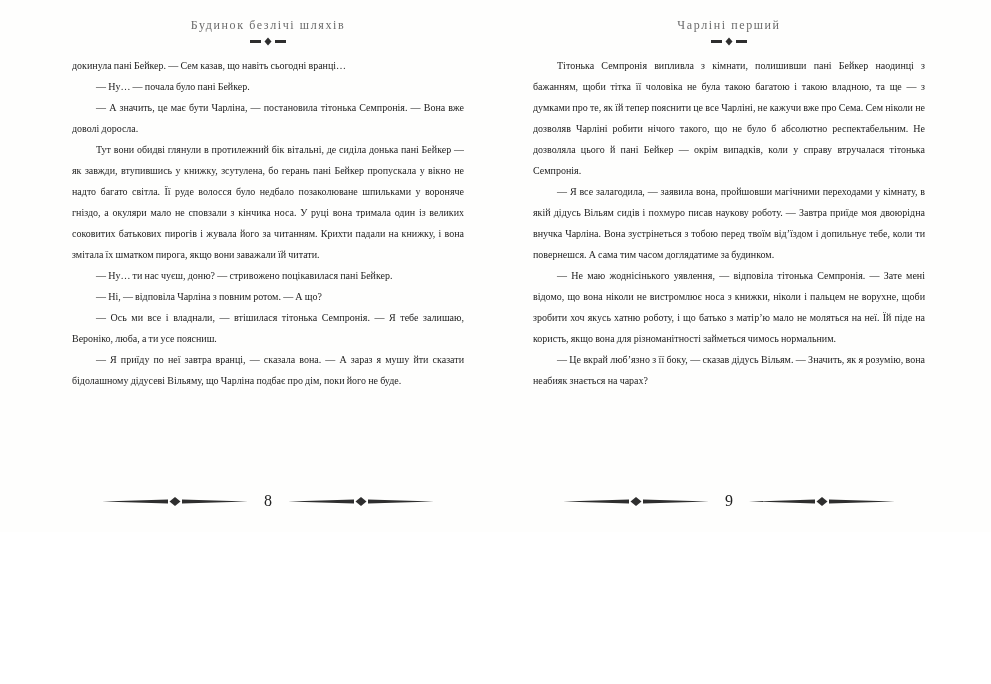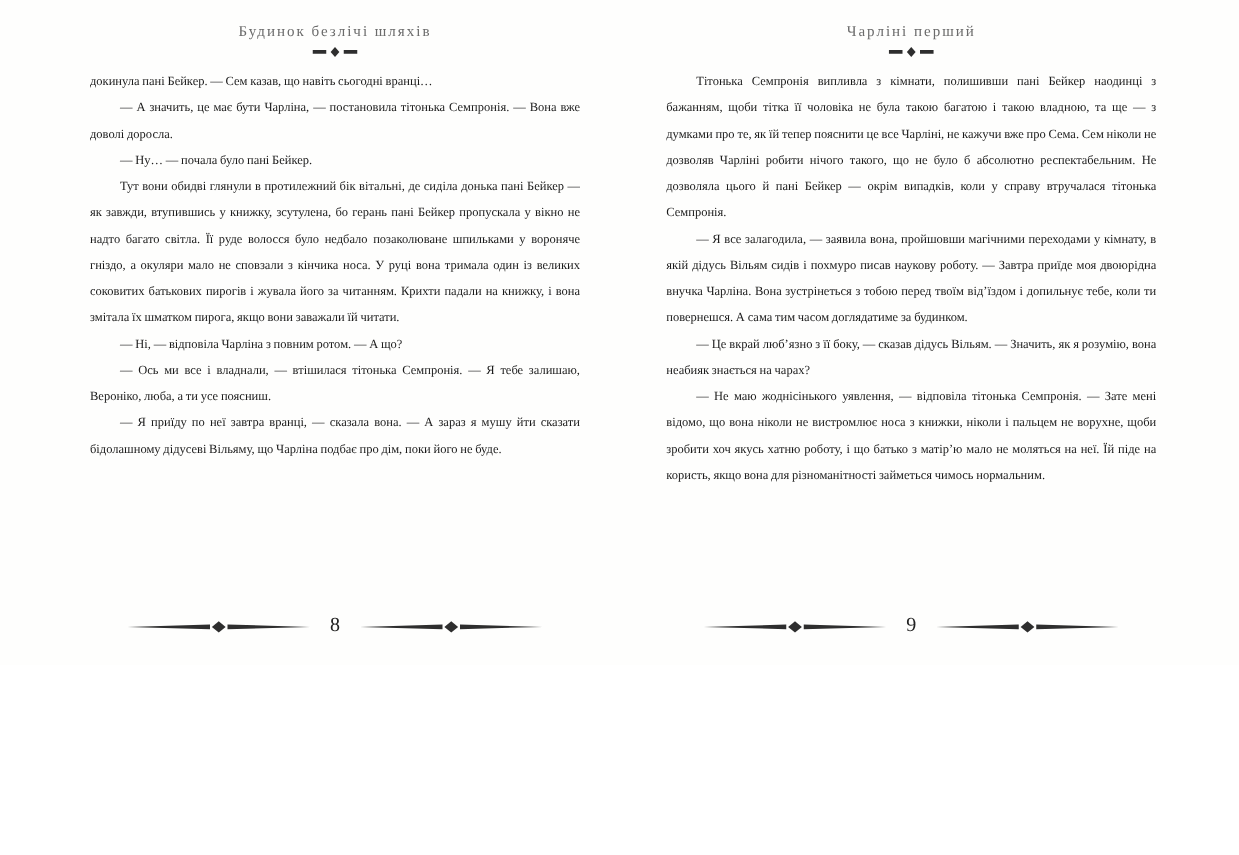--- a/index.html
+++ b/index.html
@@ -73,23 +73,24 @@
 
   <div class="page">
     <div class="running-head">Будинок безлічі шляхів</div>
     <svg class="head-ornament" width="36" height="9" viewBox="0 0 36 9" aria-hidden="true">
       <rect class="orn-fill" x="0" y="3" width="11" height="3"></rect>
       <polygon class="orn-fill" points="18,0.5 21.5,4.5 18,8.5 14.5,4.5"></polygon>
       <rect class="orn-fill" x="25" y="3" width="11" height="3"></rect>
     </svg>
     <div class="page-body">
       <p class="no-indent">докинула пані Бейкер. — Сем казав, що навіть сьогодні вранці…</p>
+      <p>— Ну… — почала було пані Бейкер.</p>
       <p>— А значить, це має бути Чарліна, — постановила тітонька Семпронія. — Вона вже доволі доросла.</p>
-      <p>— Ну… — почала було пані Бейкер.</p>
       <p>Тут вони обидві глянули в протилежний бік вітальні, де сиділа донька пані Бейкер — як завжди, втупившись у книжку, зсутулена, бо герань пані Бейкер пропускала у вікно не надто багато світла. Її руде волосся було недбало позаколюване шпильками у вороняче гніздо, а окуляри мало не сповзали з кінчика носа. У руці вона тримала один із великих соковитих батькових пирогів і жувала його за читанням. Крихти падали на книжку, і вона змітала їх шматком пирога, якщо вони заважали їй читати.</p>
+      <p>— Ну… ти нас чуєш, доню? — стривожено поцікавилася пані Бейкер.</p>
       <p>— Ні, — відповіла Чарліна з повним ротом. — А що?</p>
       <p>— Ось ми все і владнали, — втішилася тітонька Семпронія. — Я тебе залишаю, Вероніко, люба, а ти усе поясниш.</p>
       <p>— Я приїду по неї завтра вранці, — сказала вона. — А зараз я мушу йти сказати бідолашному дідусеві Вільяму, що Чарліна подбає про дім, поки його не буде.</p>
     </div>
     <div class="page-footer">
       <svg width="150" height="11" viewBox="0 0 150 11" aria-hidden="true">
         <polygon class="orn-fill" points="2,5.5 68,3.6 68,7.4"></polygon>
         <polygon class="orn-fill" points="75,1 80.5,5.5 75,10 69.5,5.5"></polygon>
         <polygon class="orn-fill" points="148,5.5 82,3.6 82,7.4"></polygon>
       </svg>
@@ -105,22 +106,22 @@
   <div class="page">
     <div class="running-head">Чарліні перший</div>
     <svg class="head-ornament" width="36" height="9" viewBox="0 0 36 9" aria-hidden="true">
       <rect class="orn-fill" x="0" y="3" width="11" height="3"></rect>
       <polygon class="orn-fill" points="18,0.5 21.5,4.5 18,8.5 14.5,4.5"></polygon>
       <rect class="orn-fill" x="25" y="3" width="11" height="3"></rect>
     </svg>
     <div class="page-body">
       <p>Тітонька Семпронія випливла з кімнати, полишивши пані Бейкер наодинці з бажанням, щоби тітка її чоловіка не була такою багатою і такою владною, та ще — з думками про те, як їй тепер пояснити це все Чарліні, не кажучи вже про Сема. Сем ніколи не дозволяв Чарліні робити нічого такого, що не було б абсолютно респектабельним. Не дозволяла цього й пані Бейкер — окрім випадків, коли у справу втручалася тітонька Семпронія.</p>
       <p>— Я все залагодила, — заявила вона, пройшовши магічними переходами у кімнату, в якій дідусь Вільям сидів і похмуро писав наукову роботу. — Завтра приїде моя двоюрідна внучка Чарліна. Вона зустрінеться з тобою перед твоїм від’їздом і допильнує тебе, коли ти повернешся. А сама тим часом доглядатиме за будинком.</p>
+      <p>— Не маю жоднісінького уявлення, — відповіла тітонька Семпронія. — Зате мені відомо, що вона ніколи не вистромлює носа з книжки, ніколи і пальцем не ворухне, щоби зробити хоч якусь хатню роботу, і що батько з матір’ю мало не моляться на неї. Їй піде на користь, якщо вона для різноманітності займеться чимось нормальним.</p>
       <p>— Це вкрай люб’язно з її боку, — сказав дідусь Вільям. — Значить, як я розумію, вона неабияк знається на чарах?</p>
-      <p>— Не маю жоднісінького уявлення, — відповіла тітонька Семпронія. — Зате мені відомо, що вона ніколи не вистромлює носа з книжки, ніколи і пальцем не ворухне, щоби зробити хоч якусь хатню роботу, і що батько з матір’ю мало не моляться на неї. Їй піде на користь, якщо вона для різноманітності займеться чимось нормальним.</p>
     </div>
     <div class="page-footer">
       <svg width="150" height="11" viewBox="0 0 150 11" aria-hidden="true">
         <polygon class="orn-fill" points="2,5.5 68,3.6 68,7.4"></polygon>
         <polygon class="orn-fill" points="75,1 80.5,5.5 75,10 69.5,5.5"></polygon>
         <polygon class="orn-fill" points="148,5.5 82,3.6 82,7.4"></polygon>
       </svg>
       <span class="page-number">9</span>
       <svg width="150" height="11" viewBox="0 0 150 11" aria-hidden="true">
         <polygon class="orn-fill" points="2,5.5 68,3.6 68,7.4"></polygon>

